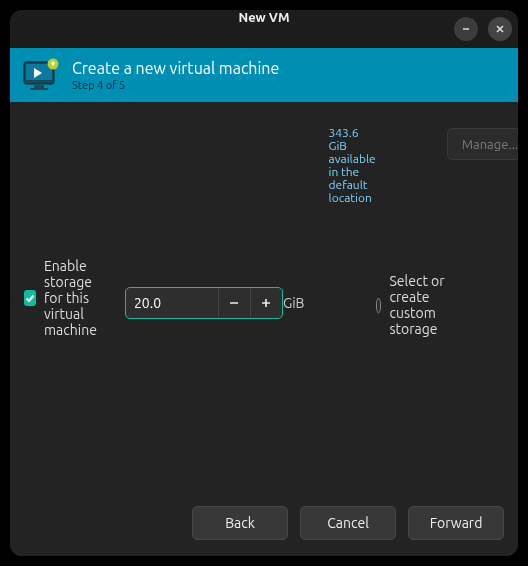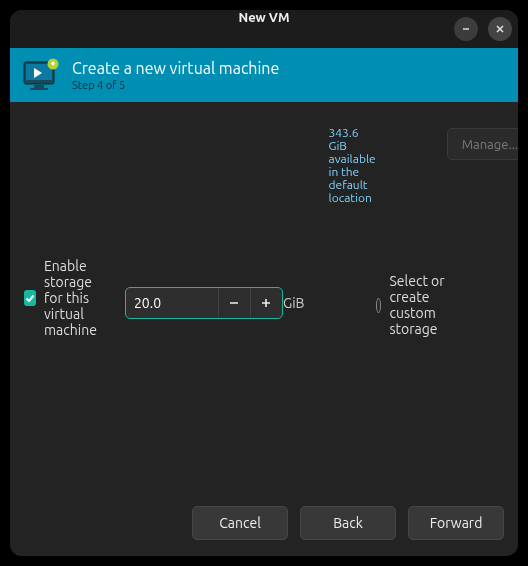--- a/index.html
+++ b/index.html
@@ -311,18 +311,18 @@
     </div>
 
     <div class="manage-row">
       <div class="manage-btn">Manage...</div>
       <div class="storage-path"></div>
     </div>
 
   </div>
 
   <div class="footer">
+    <div class="btn">Back</div>
     <div class="btn">Cancel</div>
-    <div class="btn">Back</div>
     <div class="btn">Forward</div>
   </div>
 
 </div>
 
 </body></html>

